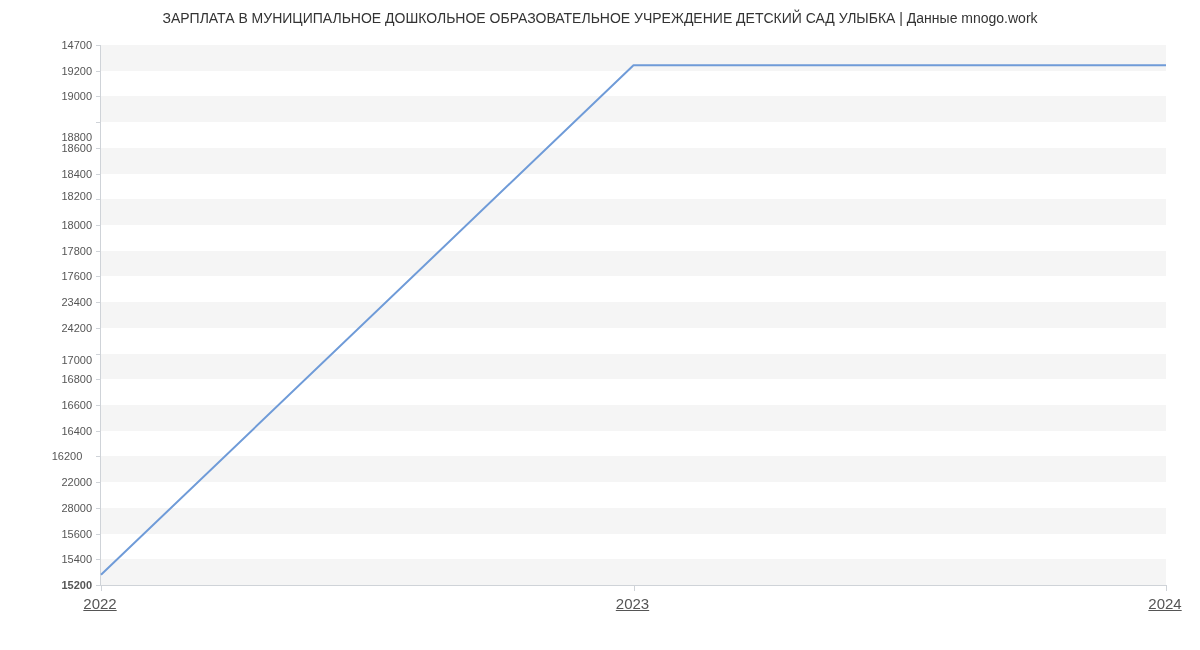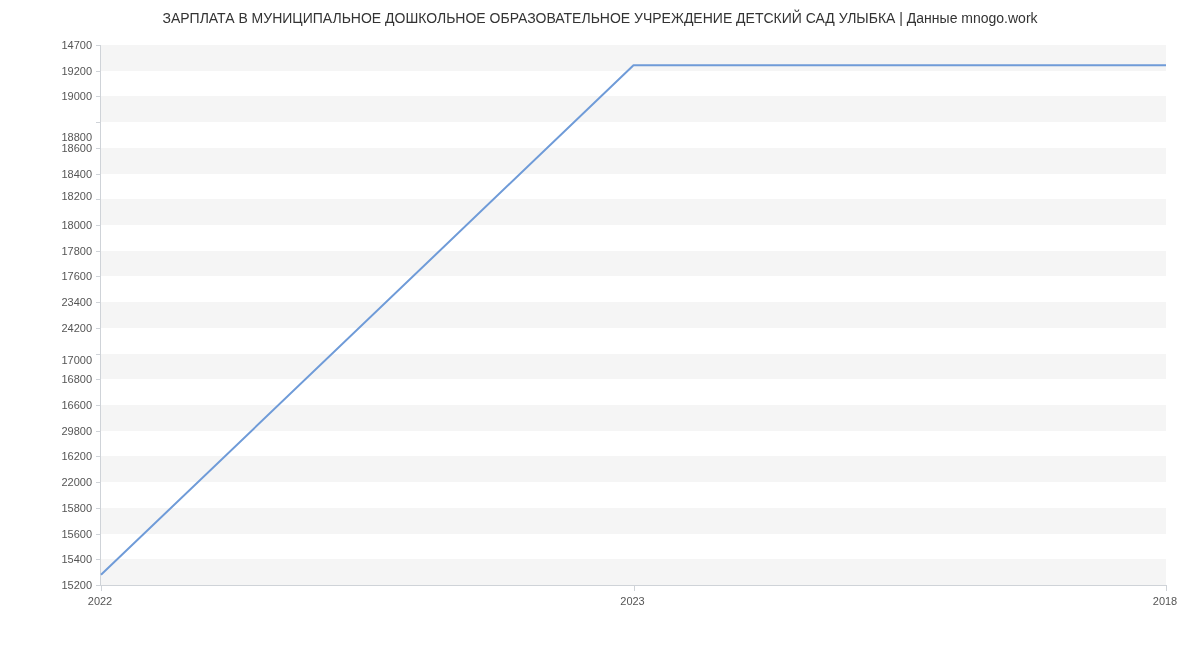--- a/index.html
+++ b/index.html
@@ -51,23 +51,24 @@
   .ytick-line {
     position: absolute;
     left: -5px;
     width: 5px;
     height: 1px;
     background: #cfd3d8;
   }
   .xtick {
     position: absolute;
     top: 595px;
-    font-size: 11px;
+    font-size: 15px;
     color: #555555;
     transform: translateX(-50%);
+    text-decoration: underline;
   }
   .xtick-line {
     position: absolute;
     bottom: -6px;
     width: 1px;
     height: 6px;
     background: #cfd3d8;
   }
   svg.line {
     position: absolute;
@@ -116,38 +117,38 @@
       <div class="ytick-line" style="top: 128.571px;"></div>
       <div class="ytick-line" style="top: 102.857px;"></div>
       <div class="ytick-line" style="top: 77.1429px;"></div>
       <div class="ytick-line" style="top: 51.4286px;"></div>
       <div class="ytick-line" style="top: 25.7143px;"></div>
       <div class="ytick-line" style="top: 0px;"></div>
       <div class="xtick-line" style="left: 0px;"></div>
       <div class="xtick-line" style="left: 532.5px;"></div>
       <div class="xtick-line" style="left: 1065px;"></div>
     </div>
-<div class="ytick" style="top: 585px; left: 42px; right: auto;">15200</div>
+<div class="ytick" style="top: 585px; left: 42px; right: auto; font-weight: bold;">15200</div>
     <div class="ytick" style="top: 559.286px; left: 42px; right: auto;">15400</div>
     <div class="ytick" style="top: 533.571px; left: 42px; right: auto;">15600</div>
-    <div class="ytick" style="top: 507.857px; left: 42px; right: auto;">15800</div>
+    <div class="ytick" style="top: 507.857px; left: 42px; right: auto;">28000</div>
     <div class="ytick" style="top: 482.143px; left: 42px; right: auto;">22000</div>
-    <div class="ytick" style="top: 456.429px; left: 42px; right: auto;">16200</div>
-    <div class="ytick" style="top: 430.714px; left: 42px; right: auto;">29800</div>
+    <div class="ytick" style="top: 456.429px; left: 42px; right: auto; text-align: center;">16200</div>
+    <div class="ytick" style="top: 430.714px; left: 42px; right: auto;">16400</div>
     <div class="ytick" style="top: 405px; left: 42px; right: auto;">16600</div>
     <div class="ytick" style="top: 379.286px; left: 42px; right: auto;">16800</div>
     <div class="ytick" style="top: 353.571px; left: 42px; right: auto; margin-top: 6px;">17000</div>
     <div class="ytick" style="top: 327.857px; left: 42px; right: auto;">24200</div>
     <div class="ytick" style="top: 302.143px; left: 42px; right: auto;">23400</div>
     <div class="ytick" style="top: 276.429px; left: 42px; right: auto;">17600</div>
     <div class="ytick" style="top: 250.714px; left: 42px; right: auto;">17800</div>
     <div class="ytick" style="top: 225px; left: 42px; right: auto;">18000</div>
     <div class="ytick" style="top: 196px; left: 42px; right: auto;">18200</div>
     <div class="ytick" style="top: 173.571px; left: 42px; right: auto;">18400</div>
     <div class="ytick" style="top: 147.857px; left: 42px; right: auto;">18600</div>
     <div class="ytick" style="top: 137px; left: 42px; right: auto;">18800</div>
     <div class="ytick" style="top: 96.4286px; left: 42px; right: auto;">19000</div>
     <div class="ytick" style="top: 70.7143px; left: 42px; right: auto;">19200</div>
     <div class="ytick" style="top: 45px; left: 42px; right: auto;">14700</div>
     <div class="xtick" style="left: 100px;">2022</div>
     <div class="xtick" style="left: 632.5px;">2023</div>
-    <div class="xtick" style="left: 1165px;">2018</div>
+    <div class="xtick" style="left: 1165px;">2024</div>
   </div>
 
 </body></html>

